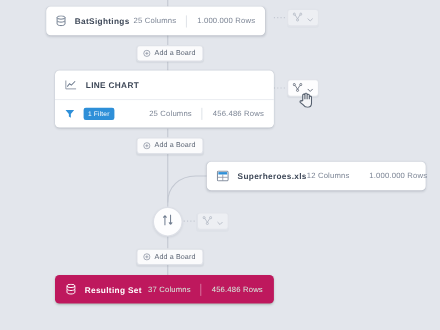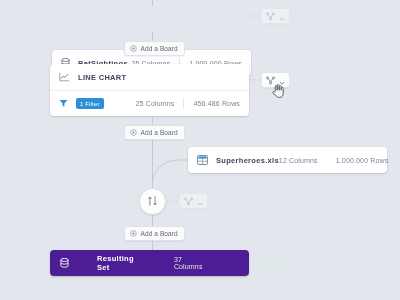--- a/index.html
+++ b/index.html
@@ -105,24 +105,23 @@
     display: flex; align-items: center; justify-content: center;
     cursor: pointer;
   }
 
   
   .resultbar {
     position: absolute;
     display: flex; align-items: center;
     height: 26px;
     padding: 0 10px;
-    background: #4c1d95;
+    background: #be185d;
     border-radius: 4px;
     box-shadow: 0 1px 2px rgba(30,90,50,.25);
-    gap: 20px;
   }
   .resultbar .title { color: #ffffff; }
   .resultbar .meta  { color: #d6f0e0; }
   .resultbar .sep   { background: rgba(255,255,255,.35); }
 
   
   .cursor { position: absolute; pointer-events: none; }
 </style>
 </head>
 <body>
@@ -149,21 +148,21 @@
       <line x1="152.5" y1="241" x2="152.5" y2="250"></line>
     </g>
 
     <g stroke="#c3c8d2" stroke-width="1" stroke-dasharray="1 2" fill="none">
       <line x1="249" y1="16" x2="259" y2="16"></line>
       <line x1="249" y1="80" x2="259" y2="80"></line>
       <line x1="167" y1="201" x2="177" y2="201"></line>
     </g>
   </svg>
 
-  <div class="card" style="left:52px; top:6px; width:199px;margin-top:44px;">
+  <div class="card" style="left:42px; top:6px; width:199px;">
     <div class="row">
       <span class="ic">
         <svg width="9" height="11" viewBox="0 0 10 12">
           <ellipse cx="5" cy="2" rx="4" ry="1.7" fill="none" stroke="#6e7b8e" stroke-width="1"></ellipse>
           <path d="M1 2v3c0 .9 1.8 1.7 4 1.7S9 5.9 9 5V2" fill="none" stroke="#6e7b8e" stroke-width="1"></path>
           <path d="M1 5.5v3c0 .9 1.8 1.7 4 1.7S9 9.4 9 8.5v-3" fill="none" stroke="#6e7b8e" stroke-width="1"></path>
         </svg>
       </span>
       <span class="title">BatSightings</span>
       <span class="spacer"></span>

